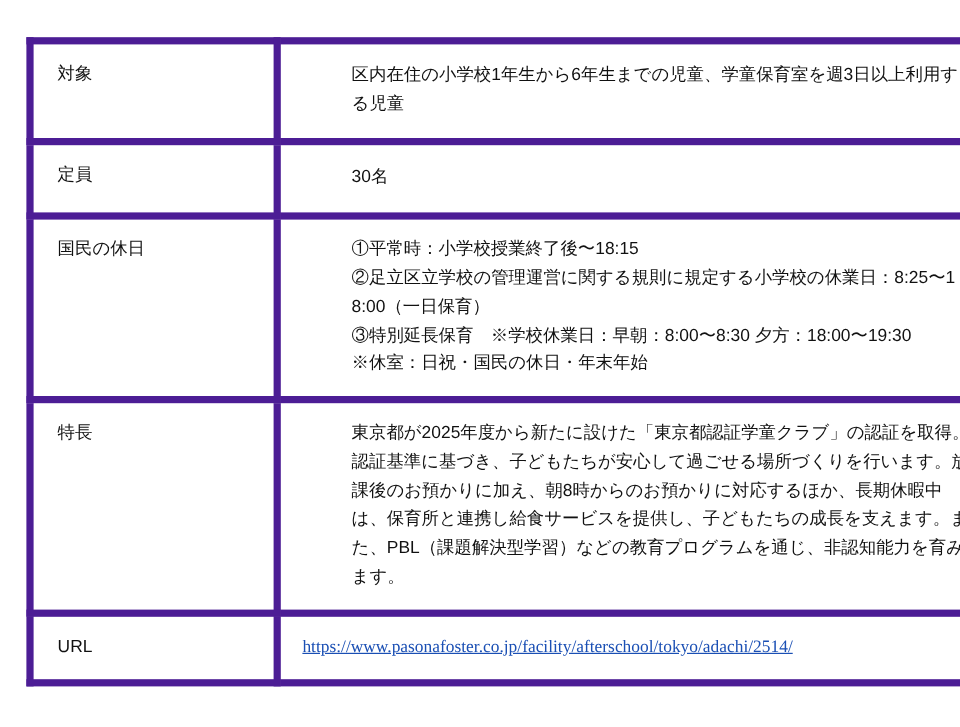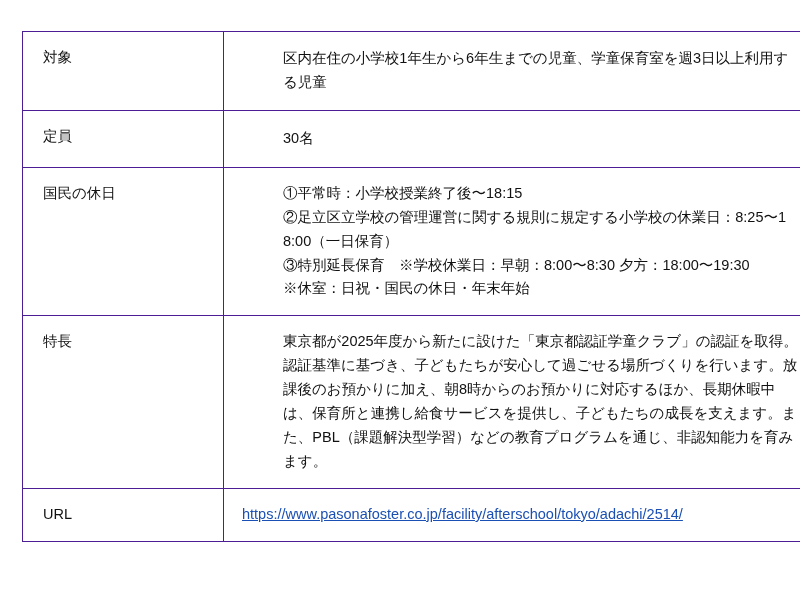--- a/index.html
+++ b/index.html
@@ -22,21 +22,21 @@
   }
   .info-table {
     position: absolute;
     left: 22px;
     top: 31px;
     width: 756px;
     border-collapse: collapse;
     table-layout: fixed;
   }
   .info-table td {
-    border: 1px solid #4c1d95;
+    border: 6px solid #4c1d95;
     vertical-align: top;
     padding: 14px 18px 14px 18px;
     font-size: 14.5px;
     line-height: 1.65;
     color: #111111;
   }
   .info-table td.label-cell {
     width: 162px;
     padding-left: 20px;
   }
@@ -47,20 +47,21 @@
     display: block;
     white-space: pre-wrap;
     word-break: break-all;
     margin-left: 41px;
   }
   .url-link {
     color: #1a4fb4;
     text-decoration: underline;
     word-break: break-all;
     cursor: pointer;
+    font-family: Liberation Serif, serif;
   }
   .row-target .value-cell { padding-top: 15px; padding-bottom: 15px; }
   .row-capacity .value-cell { padding-top: 16px; padding-bottom: 16px; }
 </style>
 </head>
 <body>
 
 <div class="page">
   <table class="info-table">
     <tbody>

